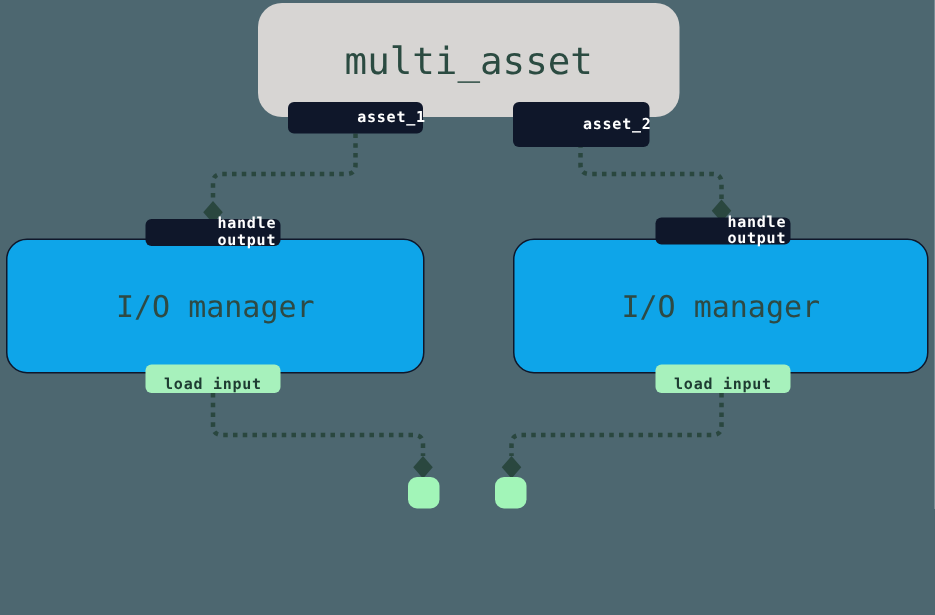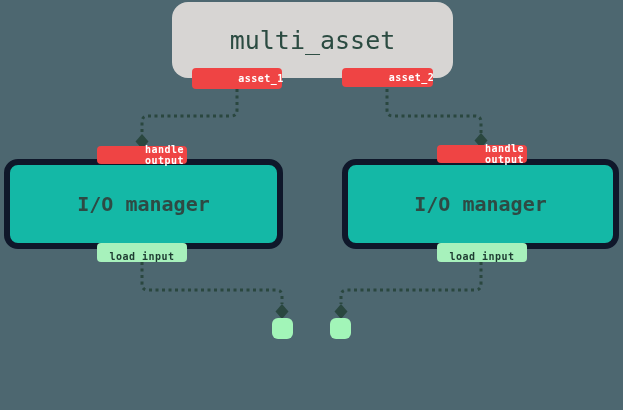--- a/index.html
+++ b/index.html
@@ -13,36 +13,36 @@
   .node { position: absolute; display: flex; align-items: center; justify-content: center; box-sizing: border-box; }
   .gray-node {
     background: #D7D5D3;
     border-radius: 16px;
     color: #2B4B41;
     font-size: 25px;
     font-weight: 500;
     letter-spacing: 0px;
   }
   .io-node {
-    background: #14b8a6;
-    border: 6px solid #0f172a;
+    background: #0ea5e9;
+    border: 1px solid #0f172a;
     border-radius: 14px;
     color: #2E4A44;
     font-size: 20px;
-    font-weight: 700;
+    font-weight: 400;
   }
   .badge {
     position: absolute; display: flex; align-items: center; justify-content: center;
     box-sizing: border-box;
     border-radius: 4px;
     font-size: 10px;
     font-weight: 700;
     letter-spacing: 0.5px;
   }
-  .badge-purple { background: #ef4444; color: #FFFFFF; padding-left: 48px; }
+  .badge-purple { background: #0f172a; color: #FFFFFF; padding-left: 48px; }
   .badge-green  { background: #A7F1BC; color: #1E3C32; align-items: flex-end; }
   .port {
     position: absolute;
     width: 21px; height: 21px;
     background: #A2F5B8;
     border-radius: 6px;
   }
   .edges { position: absolute; left: 0; top: 0; pointer-events: none; }
   .edge-path { fill: none; stroke: #2A473F; stroke-width: 3; stroke-dasharray: 3 3.5; }
   .edge-arrow { fill: #2A473F; stroke: none; }
@@ -62,21 +62,21 @@
     <path class="edge-path" d="M481 262 L481 284 Q481 290 475 290 L347 290 Q341 290 341 296 L341 304"></path>
     <path class="edge-arrow" d="M341 304 L347.5 311.5 L341 319 L334.5 311.5 Z"></path>
   </svg>
 
   <div class="node gray-node" style="left:172px; top:2px; width:281px; height:76px;">
     <span>multi_asset</span>
   </div>
   <div class="badge badge-purple" style="left:192px; top:68px; width:90px; height:21px;">
     <span>asset_1</span>
   </div>
-  <div class="badge badge-purple" style="left:342px; top:68px; width:91px; height:19px;">
+  <div class="badge badge-purple" style="left:342px; top:68px; width:91px; height:30px;">
     <span>asset_2</span>
   </div>
 
   <div class="node io-node" style="left:4px; top:159px; width:279px; height:90px;">
     <span>I/O manager</span>
   </div>
   <div class="badge badge-purple" style="left:97px; top:146px; width:90px; height:18px;">
     <span>handle output</span>
   </div>
   <div class="badge badge-green" style="left:97px; top:243px; width:90px; height:19px;">

